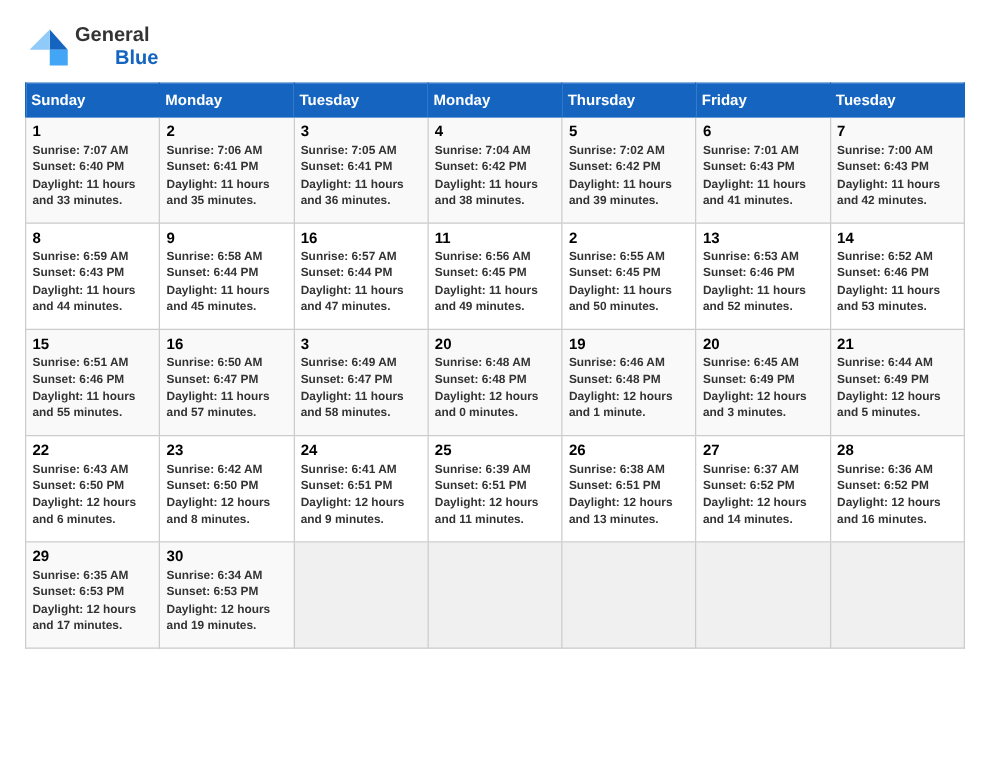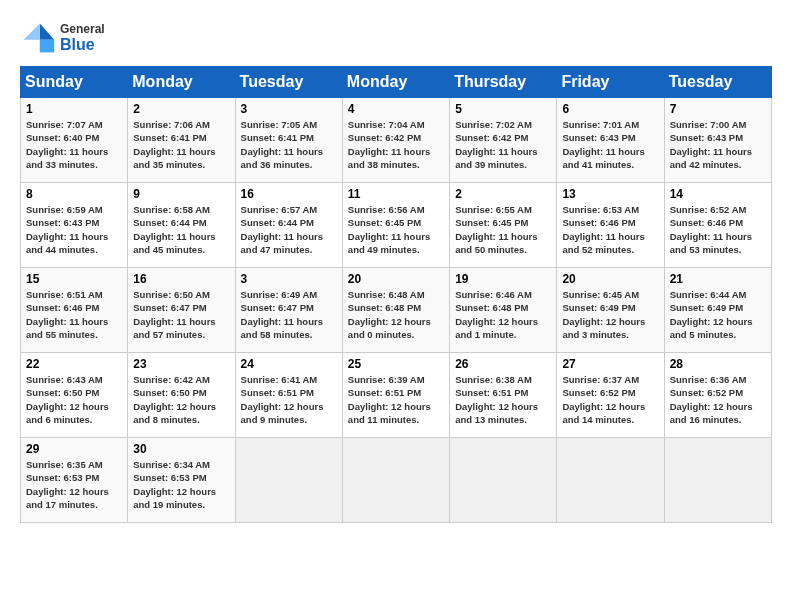--- a/index.html
+++ b/index.html
@@ -40,21 +40,21 @@
     table {
       width: 100%;
       border-collapse: collapse;
       font-size: 10.5px;
     }
     thead tr th {
       background-color: #1565c0;
       color: #fff;
       padding: 6px 4px;
       text-align: left;
-      font-size: 16px;
+      font-size: 12px;
       font-weight: bold;
       border: 1px solid #1565c0;
     }
     tbody tr td {
       border: 1px solid #ccc;
       vertical-align: top;
       padding: 4px 5px;
       width: calc(100% / 7);
       min-height: 80px;
       height: 85px;
@@ -86,22 +86,22 @@
 
 <div>
   <div class="header-section">
     <div class="logo">
       <svg class="logo-icon" viewBox="0 0 40 40">
         <polygon points="22,4 38,22 22,22" fill="#1565c0"></polygon>
         <polygon points="22,22 38,22 38,36 22,36" fill="#42a5f5"></polygon>
         <polygon points="4,22 22,4 22,22" fill="#90caf9"></polygon>
       </svg>
       <div>
-        <div style="font-size:12px;font-weight:bold;color:#333;">General</div>
-        <div style="font-size:16px;font-weight:bold;color:#1565c0;">Blue</div>
+        <div style="font-size:16px;font-weight:bold;color:#333;">General</div>
+        <div style="font-size:16px;font-weight:bold;color:#1565c0;margin-left:32px;">Blue</div>
       </div>
     </div>
     <div class="title-section">
       <div class="month-title"></div>
       <div class="location-title"></div>
     </div>
   </div>
 
   <table>
     <thead>

